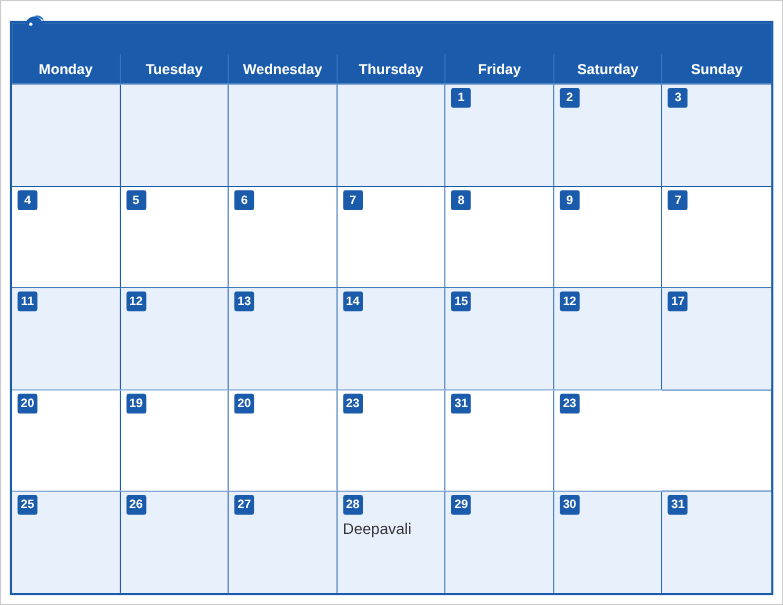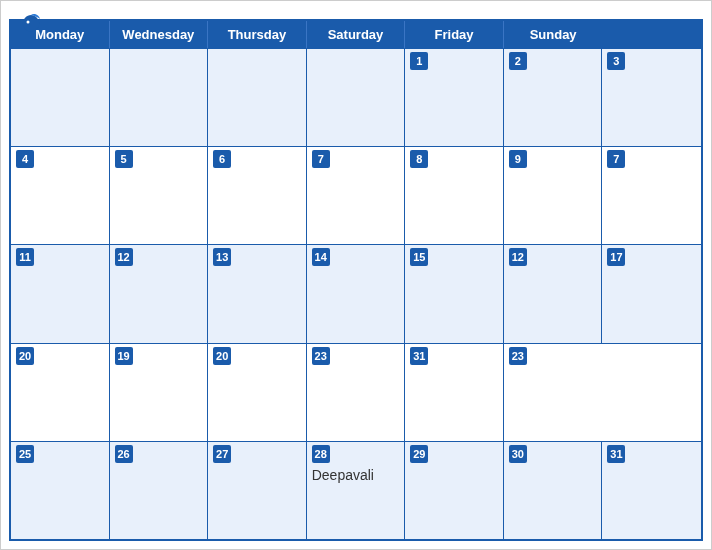--- a/index.html
+++ b/index.html
@@ -77,20 +77,21 @@
       grid-template-columns: repeat(7, 1fr);
       background: #1a5bab;
     }
     .day-header {
       color: #fff;
       text-align: center;
       padding: 6px 2px;
       font-size: 13px;
       font-weight: bold;
       border-right: 1px solid #3a75c4;
+      margin-top: 28px;
     }
     .day-header:last-child {
       border-right: none;
     }
     .weeks-container {
       flex: 1;
       display: flex;
       flex-direction: column;
     }
     .week-row {
@@ -156,24 +157,25 @@
         <span class="logo-text-blue"></span>
       </div>
     </div>
     <h1 class="calendar-title"></h1>
     <div class="region-label"></div>
   </div>
 
   <div class="calendar-grid">
     <div class="day-headers">
     <div class="day-header">Monday</div>
+        <div class="day-header">Tuesday</div>
         <div class="day-header">Wednesday</div>
         <div class="day-header">Thursday</div>
+        <div class="day-header">Friday</div>
         <div class="day-header">Saturday</div>
-        <div class="day-header">Friday</div>
         <div class="day-header">Sunday</div>
       </div>
     <div class="weeks-container">
     <div class="week-row">
           <div class="day-cell"></div>
           <div class="day-cell"></div>
           <div class="day-cell"></div>
           <div class="day-cell"></div>
           <div class="day-cell">
             <div class="day-num">1</div>

